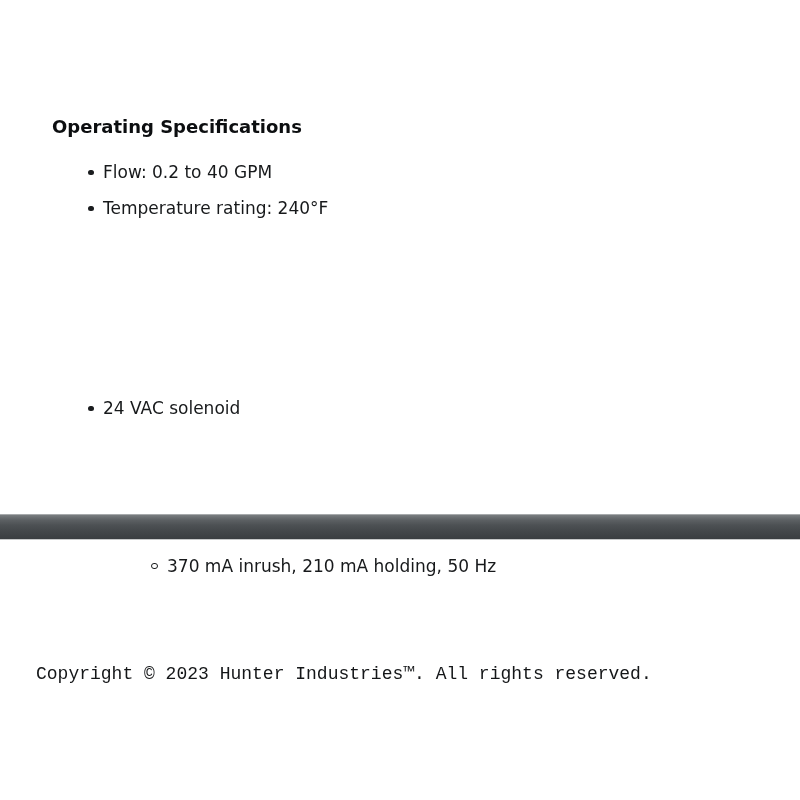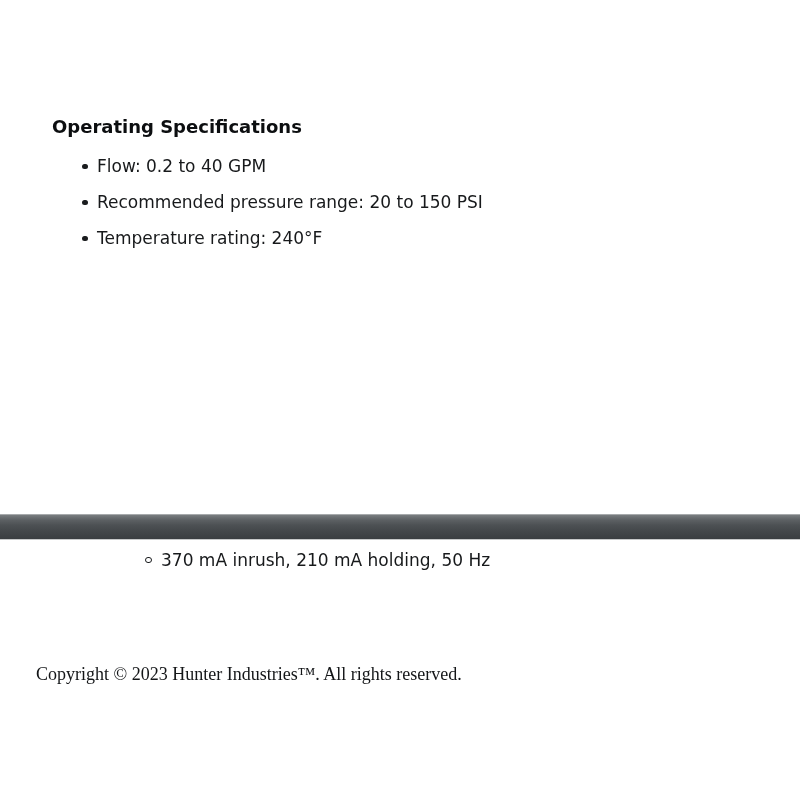--- a/index.html
+++ b/index.html
@@ -27,21 +27,21 @@
     font-weight: bold;
     line-height: 22px;
     color: #0c0e10;
     white-space: nowrap;
   }
   .h-operating { top: 100px; }
   .h-solenoid  { top: 317px; }
 
   ul.bullets {
     position: absolute;
-    margin: 0;
+    margin: 6px;
     padding: 0;
     list-style: none;
   }
   ul.bullets li {
     position: relative;
     height: 36px;
     line-height: 36px;
     font-size: 17px;
     white-space: nowrap;
   }
@@ -86,41 +86,43 @@
       #5d6164 20%,
       #4d5154 42%,
       #45494c 62%,
       #3a3e41 100%);
   }
   .copyright {
     position: absolute;
     left: 36px;
     top: 662px;
     margin: 0;
-    font-family: Liberation Serif, serif;
+    font-family: Liberation Mono, monospace;
     font-size: 18px;
     line-height: 24px;
     color: #141618;
     white-space: nowrap;
   }
 </style>
 </head>
 <body>
 
 <div class="page">
 
   <h2 class="heading h-operating">Operating Specifications</h2>
 
   <ul class="bullets main operating-list">
     <li>Flow: 0.2 to 40 GPM</li>
-    <li>Recommended pressure range: 20 to 150 PSI</li>
     <li>Temperature rating: 240°F</li>
   </ul>
 
 
+  <ul class="bullets main solenoid-list">
+    <li>24 VAC solenoid</li>
+  </ul>
 
   <div class="divider-bar"></div>
 
   <ul class="bullets sub">
     <li>370 mA inrush, 210 mA holding, 50 Hz</li>
   </ul>
 
   <p class="copyright">Copyright © 2023 Hunter Industries™. All rights reserved.</p>
 
 </div>

